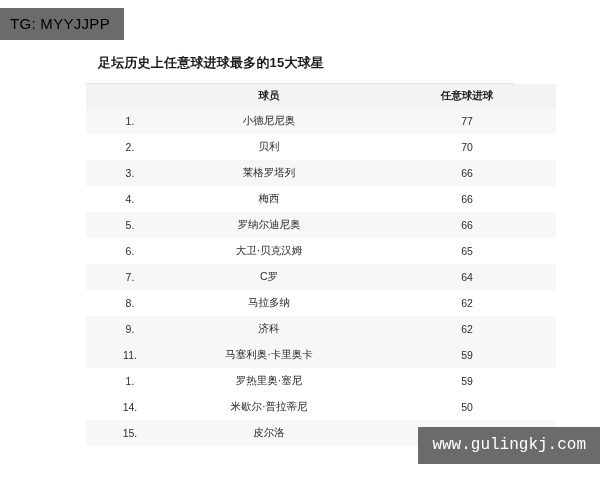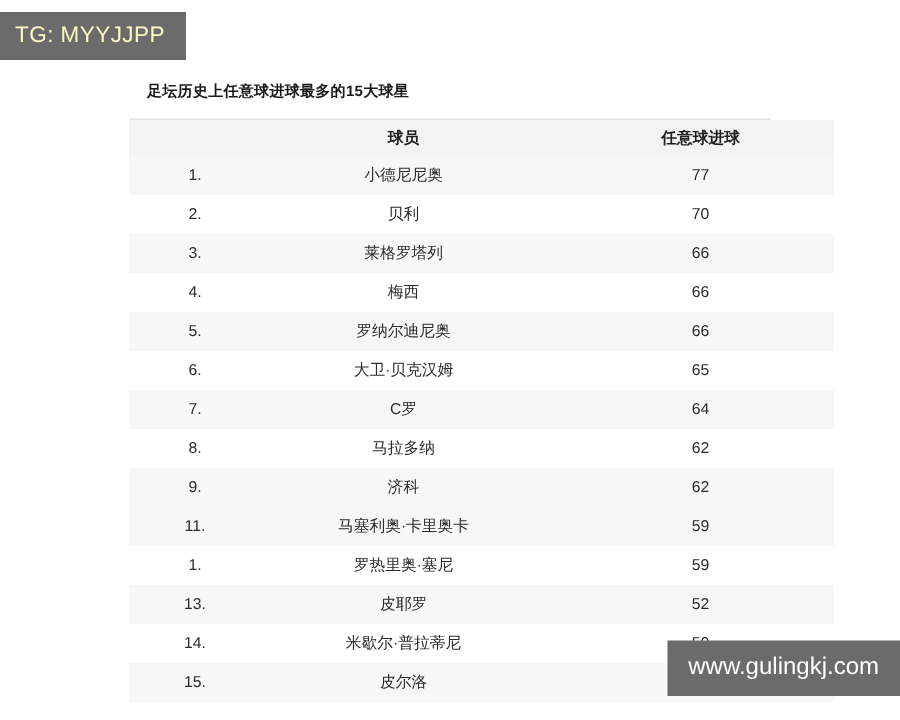--- a/index.html
+++ b/index.html
@@ -14,51 +14,51 @@
     position: relative;
     overflow: hidden;
   }
 
   
   .tg-badge {
     position: absolute;
     left: 0;
     top: 8px;
     background: #6b6b6b;
-    color: #fef9c3;
+    color: #000000;
     font-size: 15px;
     line-height: 1;
     padding: 8px 14px 9px 10px;
     letter-spacing: 0.3px;
     font-family: "Liberation Sans", sans-serif;
   }
 
   
   .url-badge {
     position: absolute;
     right: 0;
     bottom: 16px;
     background: #6b6b6b;
     color: #ffffff;
     font-size: 16px;
     line-height: 1;
     padding: 10px 14px 11px 14px;
-    font-family: Liberation Sans, sans-serif;
+    font-family: Liberation Mono, monospace;
   }
 
   
   .card {
     position: absolute;
     left: 86px;
     top: 44px;
     width: 428px;
   }
 
   .card-title {
-    font-size: 10px;
+    font-size: 13px;
     font-weight: bold;
     color: #1a1a1a;
     padding: 10px 12px 11px 12px;
     border-bottom: 1px solid #e3e3e3;
     background: #ffffff;
     letter-spacing: 0.2px;
   }
 
   table.rank-table {
     border-collapse: collapse;
@@ -158,25 +158,20 @@
       <tr class="row-odd">
         <td class="col-rank rank-num">11.</td>
         <td class="col-player player-name">马塞利奥·卡里奥卡</td>
         <td class="col-goals goal-num">59</td>
       </tr>
       <tr class="row-even">
         <td class="col-rank rank-num">1.</td>
         <td class="col-player player-name">罗热里奥·塞尼</td>
         <td class="col-goals goal-num">59</td>
       </tr>
-      <tr class="row-odd">
-        <td class="col-rank rank-num">13.</td>
-        <td class="col-player player-name">皮耶罗</td>
-        <td class="col-goals goal-num">52</td>
-      </tr>
       <tr class="row-even">
         <td class="col-rank rank-num">14.</td>
         <td class="col-player player-name">米歇尔·普拉蒂尼</td>
         <td class="col-goals goal-num">50</td>
       </tr>
       <tr class="row-odd">
         <td class="col-rank rank-num">15.</td>
         <td class="col-player player-name">皮尔洛</td>
         <td class="col-goals goal-num">46</td>
       </tr>

